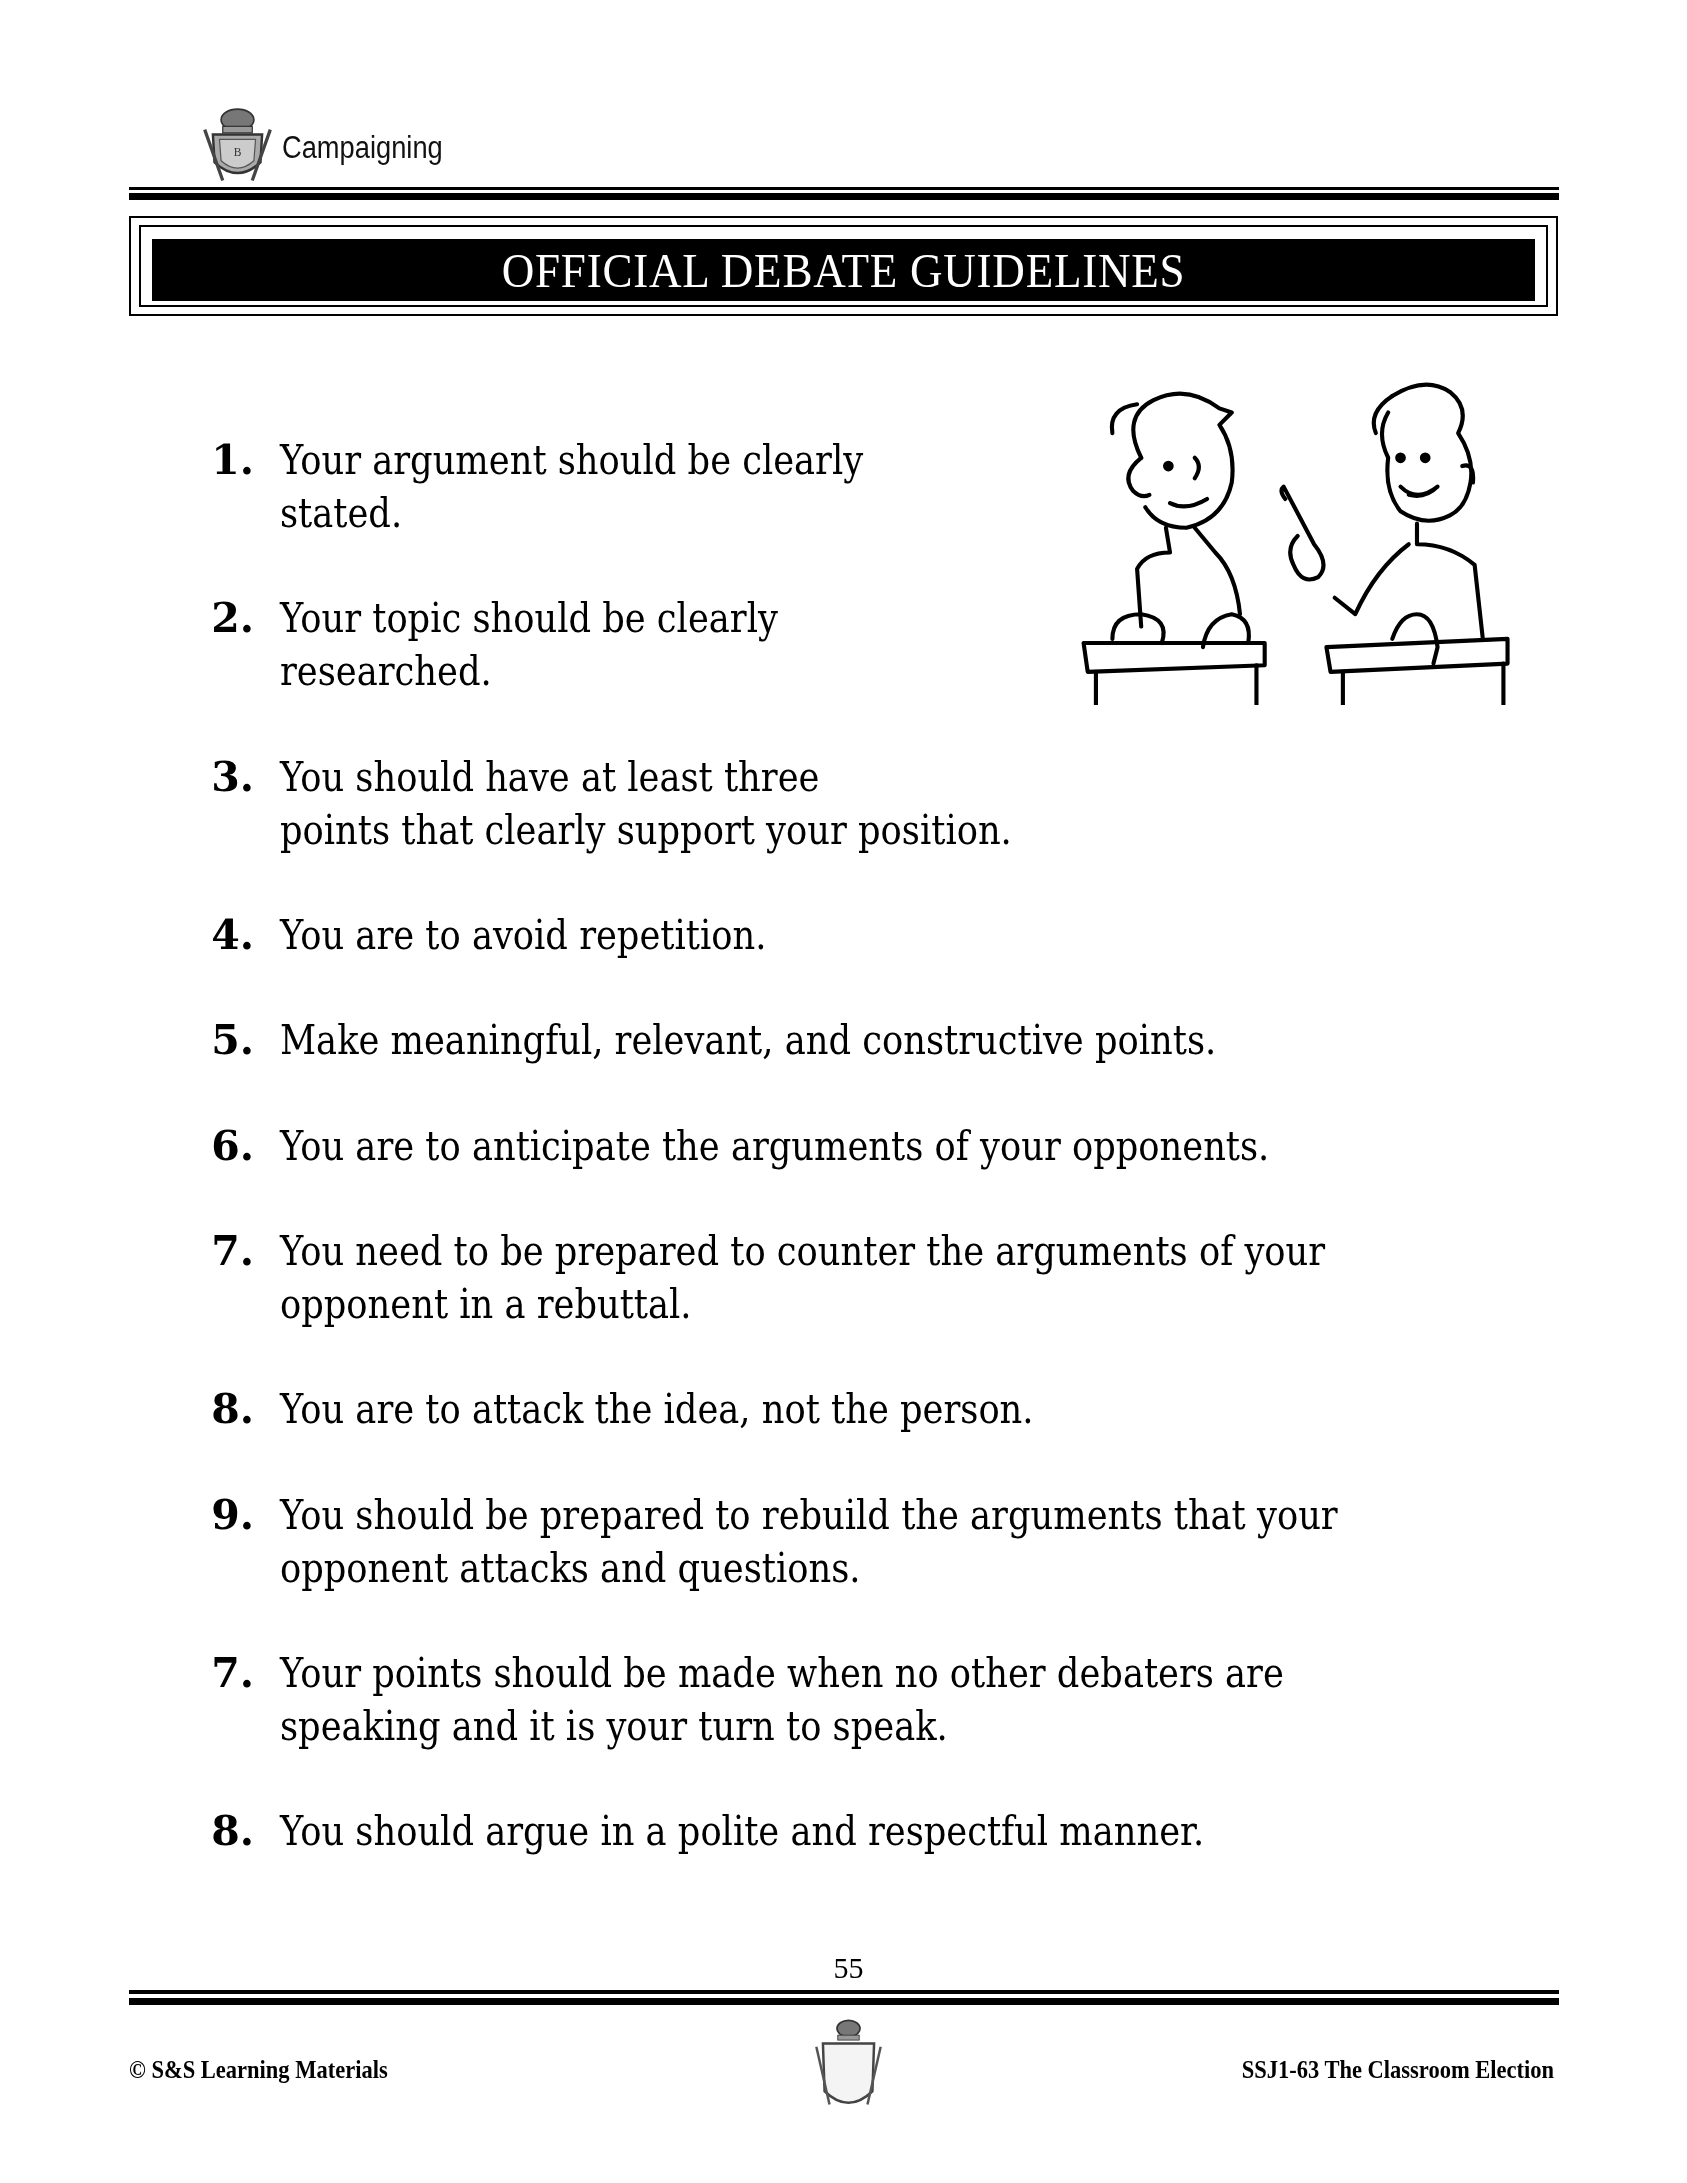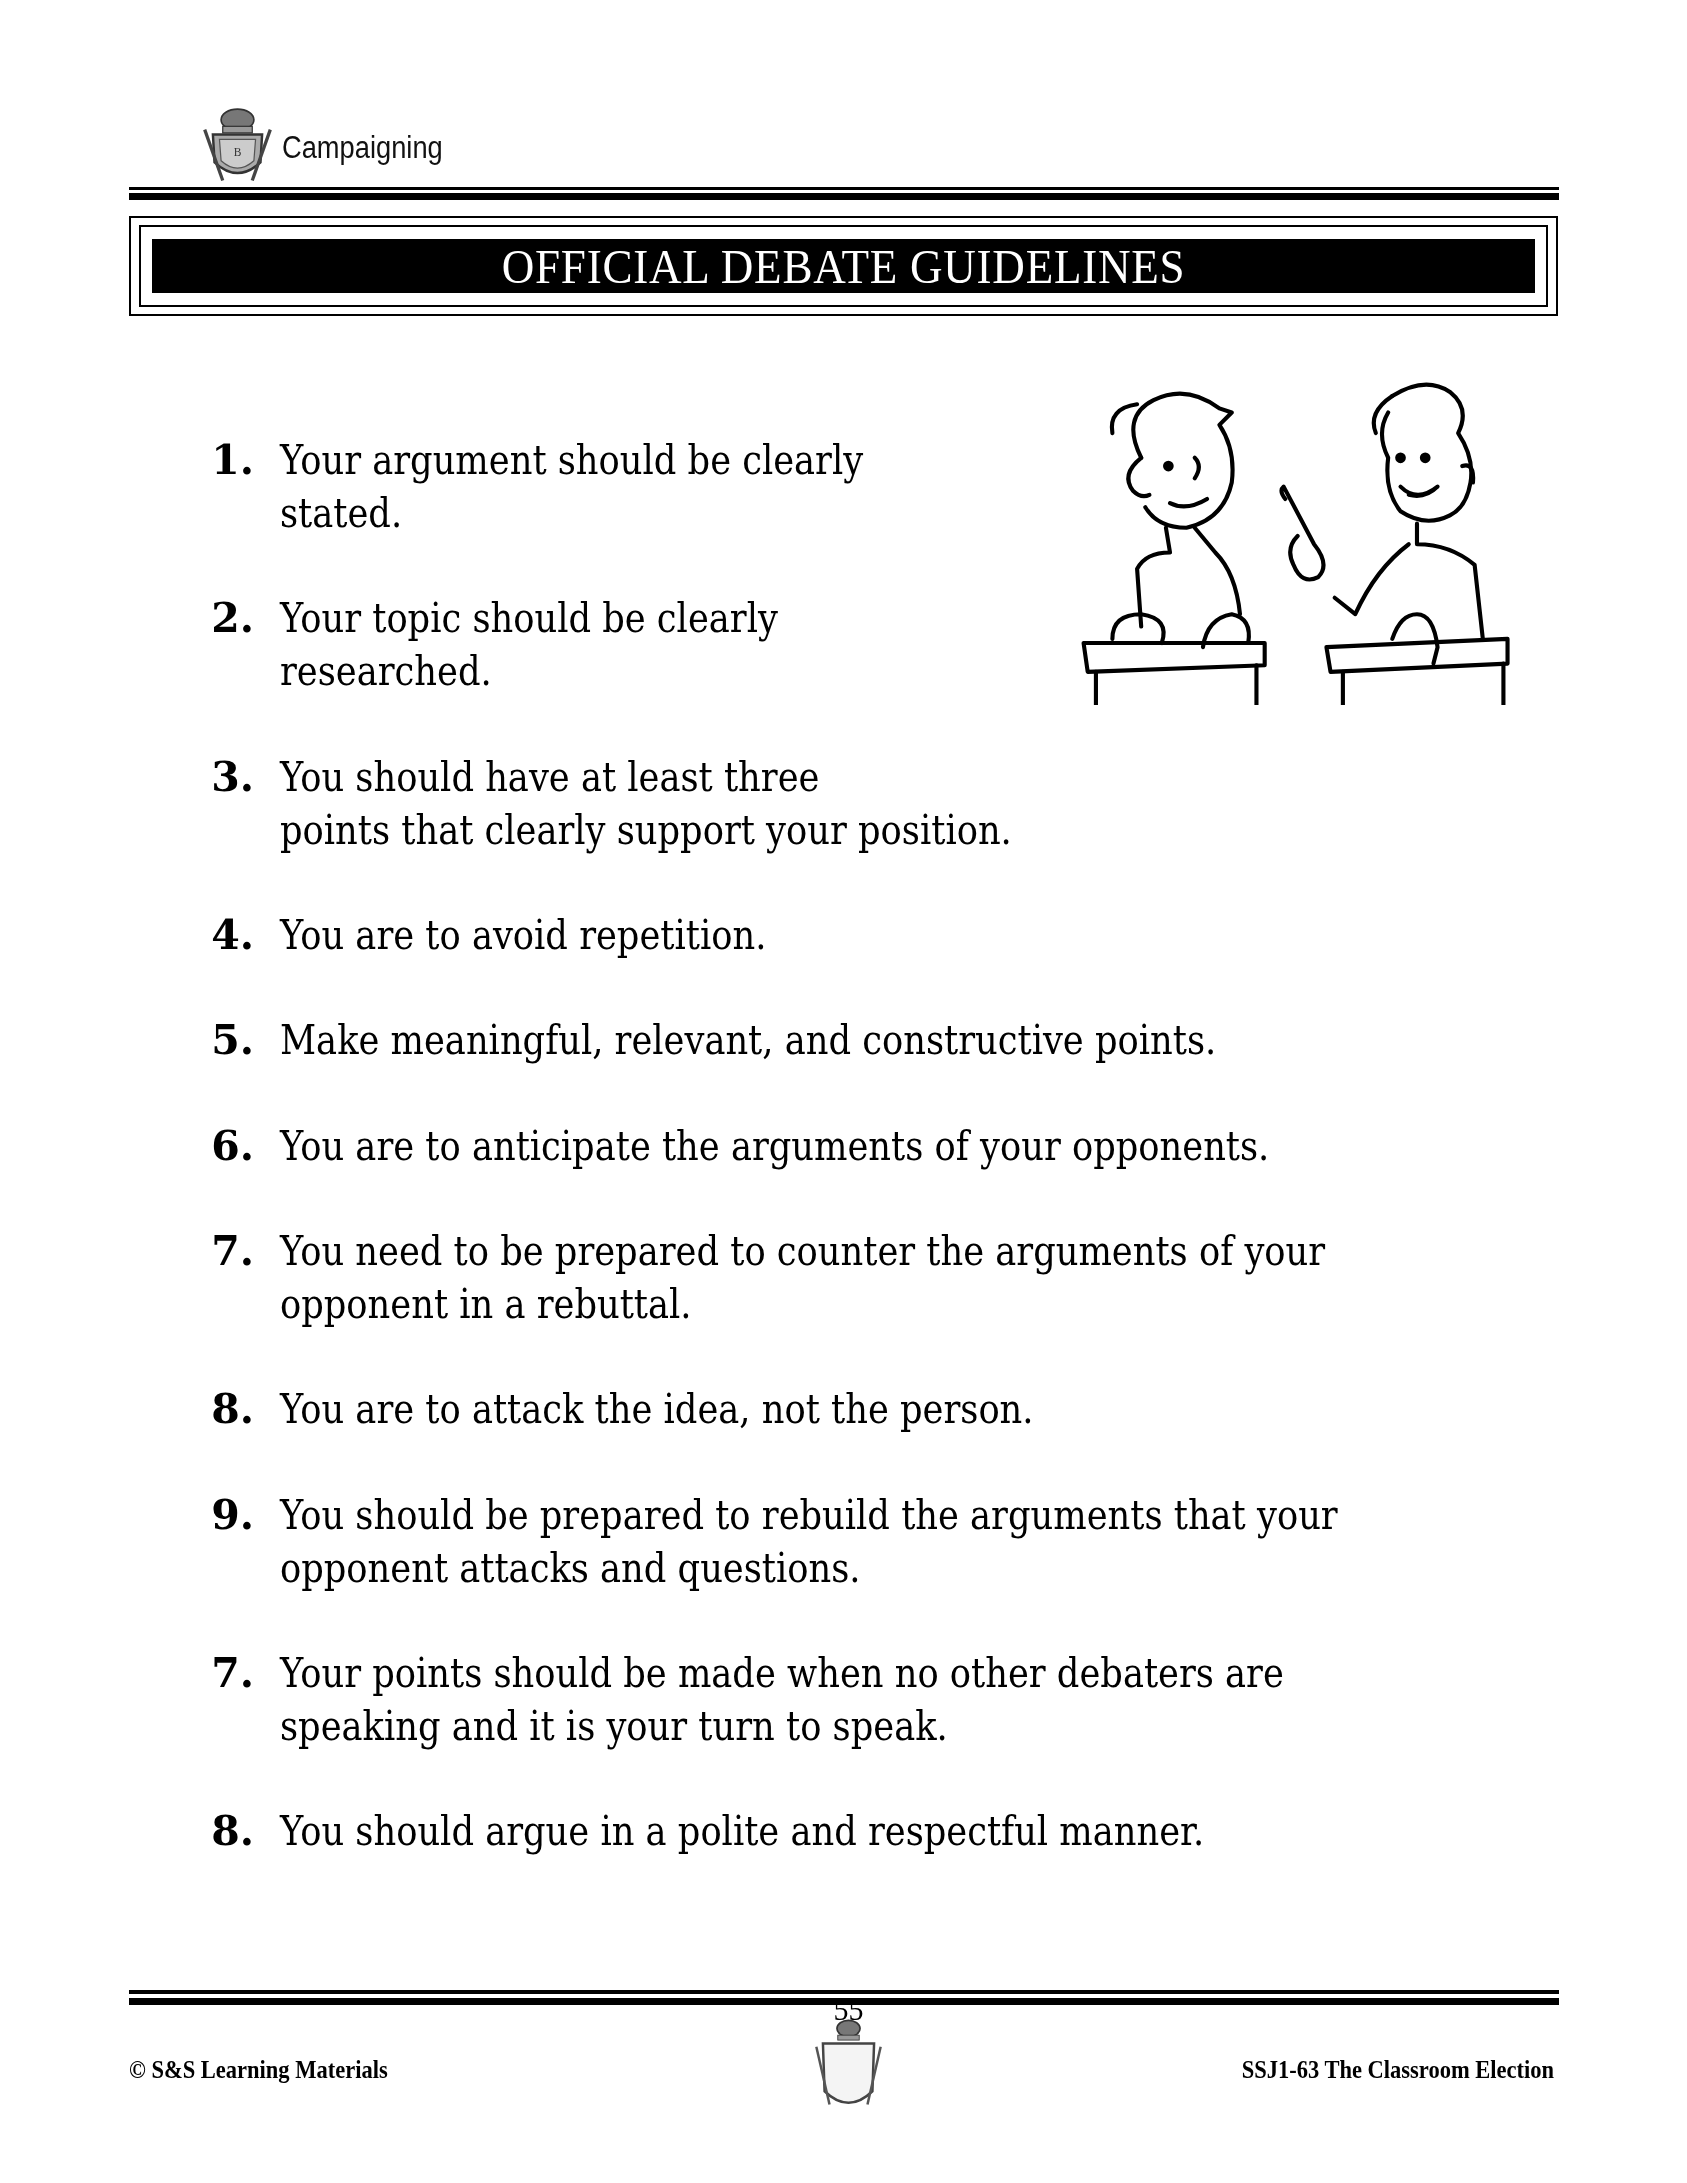--- a/index.html
+++ b/index.html
@@ -6,37 +6,37 @@
     body { width: 1687px; height: 2183px; position: relative; overflow: hidden; color: #000; }
 
     
     .crest { position: absolute; }
     .section-label { position: absolute; left: 282px; top: 130px; font-family: "Liberation Sans", sans-serif; font-size: 31px; color: #111; transform: scaleX(0.88); transform-origin: left center; }
     .rule-thin { position: absolute; left: 129px; width: 1430px; background: #000; }
 
     
     .title-frame-outer { position: absolute; left: 129px; top: 216px; width: 1425px; height: 96px; border: 2.5px solid #000; }
     .title-frame-inner { position: absolute; left: 8.2px; top: 6.6px; right: 8.2px; bottom: 6.6px; border: 2.5px solid #000; }
-    .title-bar { position: absolute; left: 21.4px; top: 21.4px; right: 21.4px; height: 54px; background: #000; display: flex; align-items: center; justify-content: center; }
+    .title-bar { position: absolute; left: 21.4px; top: 21.4px; right: 21.4px; height: 62px; background: #000; display: flex; align-items: center; justify-content: center; }
     .title-text { font-family: "Liberation Serif", serif; font-size: 49px; color: #fff; letter-spacing: 0.8px; transform: scaleX(0.92); }
 
     
     .guidelines { position: absolute; left: 0; top: 0; }
     .item { position: absolute; left: 0; font-family: "DejaVu Serif", "Liberation Serif", serif; font-size: 41px; line-height: 53px; }
     .num { position: absolute; width: 254px; text-align: right; font-weight: bold; left: 0; }
     .txt { position: absolute; left: 280px; white-space: nowrap; transform: scaleX(0.86); transform-origin: left top; }
 
     
     .illustration { position: absolute; left: 1063px; top: 367px; width: 461px; height: 338px; }
 
     
     .footer-left { position: absolute; left: 129px; top: 2056px; font-family: "Liberation Serif", serif; font-weight: bold; font-size: 25px; transform: scaleX(0.9); transform-origin: left center; }
     .footer-right { position: absolute; right: 133px; top: 2056px; font-family: "Liberation Serif", serif; font-weight: bold; font-size: 25px; transform: scaleX(0.9); transform-origin: right center; }
     .page-crest { position: absolute; left: 803px; top: 2017px; width: 91px; height: 99px; }
-    .page-number { position: absolute; left: 828px; top: 1993px; width: 41px; text-align: center; font-family: "Liberation Serif", serif; font-size: 30px; }
+    .page-number { position: absolute; left: 828px; top: 1951px; width: 41px; text-align: center; font-family: "Liberation Serif", serif; font-size: 30px; }
   </style>
 </head>
 <body>
 
 <div>
   <svg class="crest" style="left:198px; top:105px;" width="79" height="82" viewBox="0 0 96 100">
     <ellipse cx="48" cy="18" rx="20" ry="13" fill="#777" stroke="#333" stroke-width="2"></ellipse>
     <rect x="30" y="26" width="36" height="8" fill="#999" stroke="#333" stroke-width="1.5"></rect>
     <path d="M18 36 L78 36 L76 70 Q48 96 20 70 Z" fill="#aaa" stroke="#333" stroke-width="3"></path>
     <path d="M26 42 L70 42 L68 68 Q48 86 28 68 Z" fill="#ccc" stroke="#555" stroke-width="1.5"></path>

